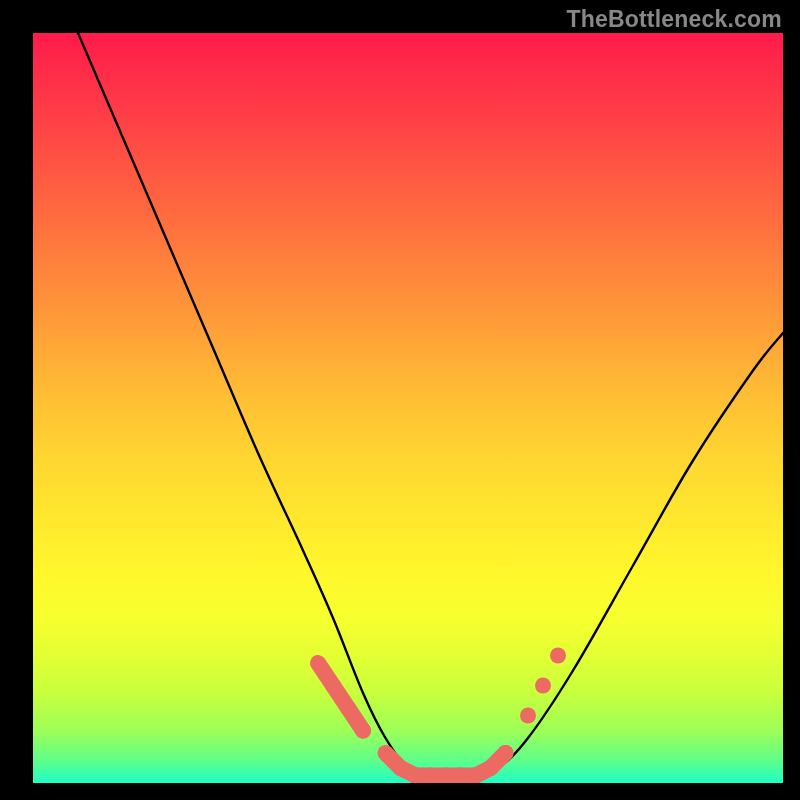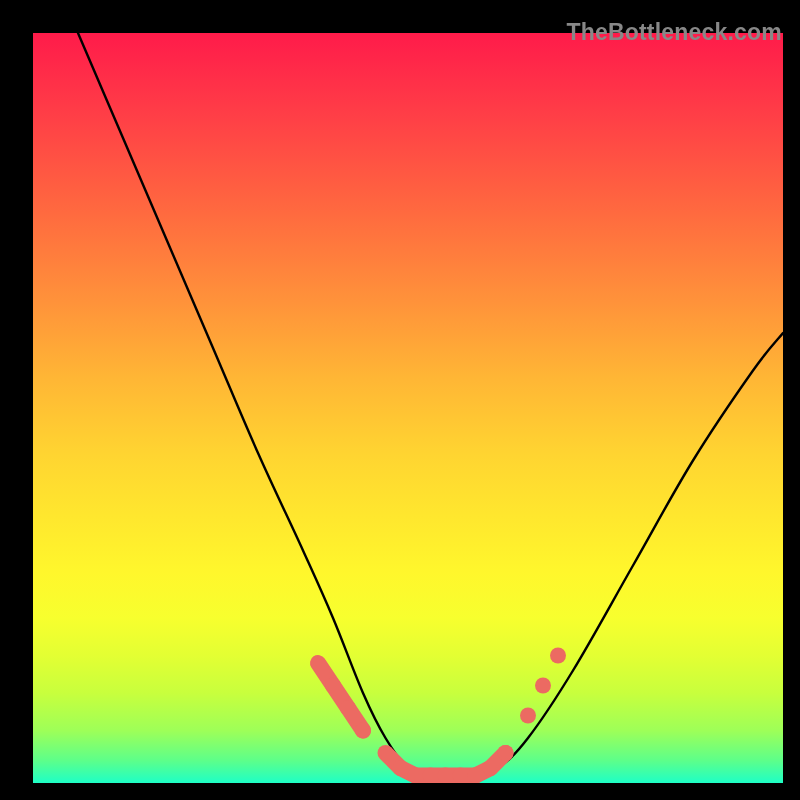--- a/index.html
+++ b/index.html
@@ -34,21 +34,21 @@
       #f7ff2e 78%,
       #e3ff33 83%,
       #c8ff3d 88%,
       #9eff58 93%,
       #5dff8a 97%,
       #1effc6 100%
     );
   }
   .watermark {
     position: absolute;
-    top: 19px;
+    top: 6px;
     right: 18px;
     font-family: Arial, Helvetica, sans-serif;
     font-size: 23px;
     font-weight: 600;
     color: #888888;
     letter-spacing: 0.2px;
     pointer-events: none;
   }
   svg.curve-layer {
     position: absolute;

